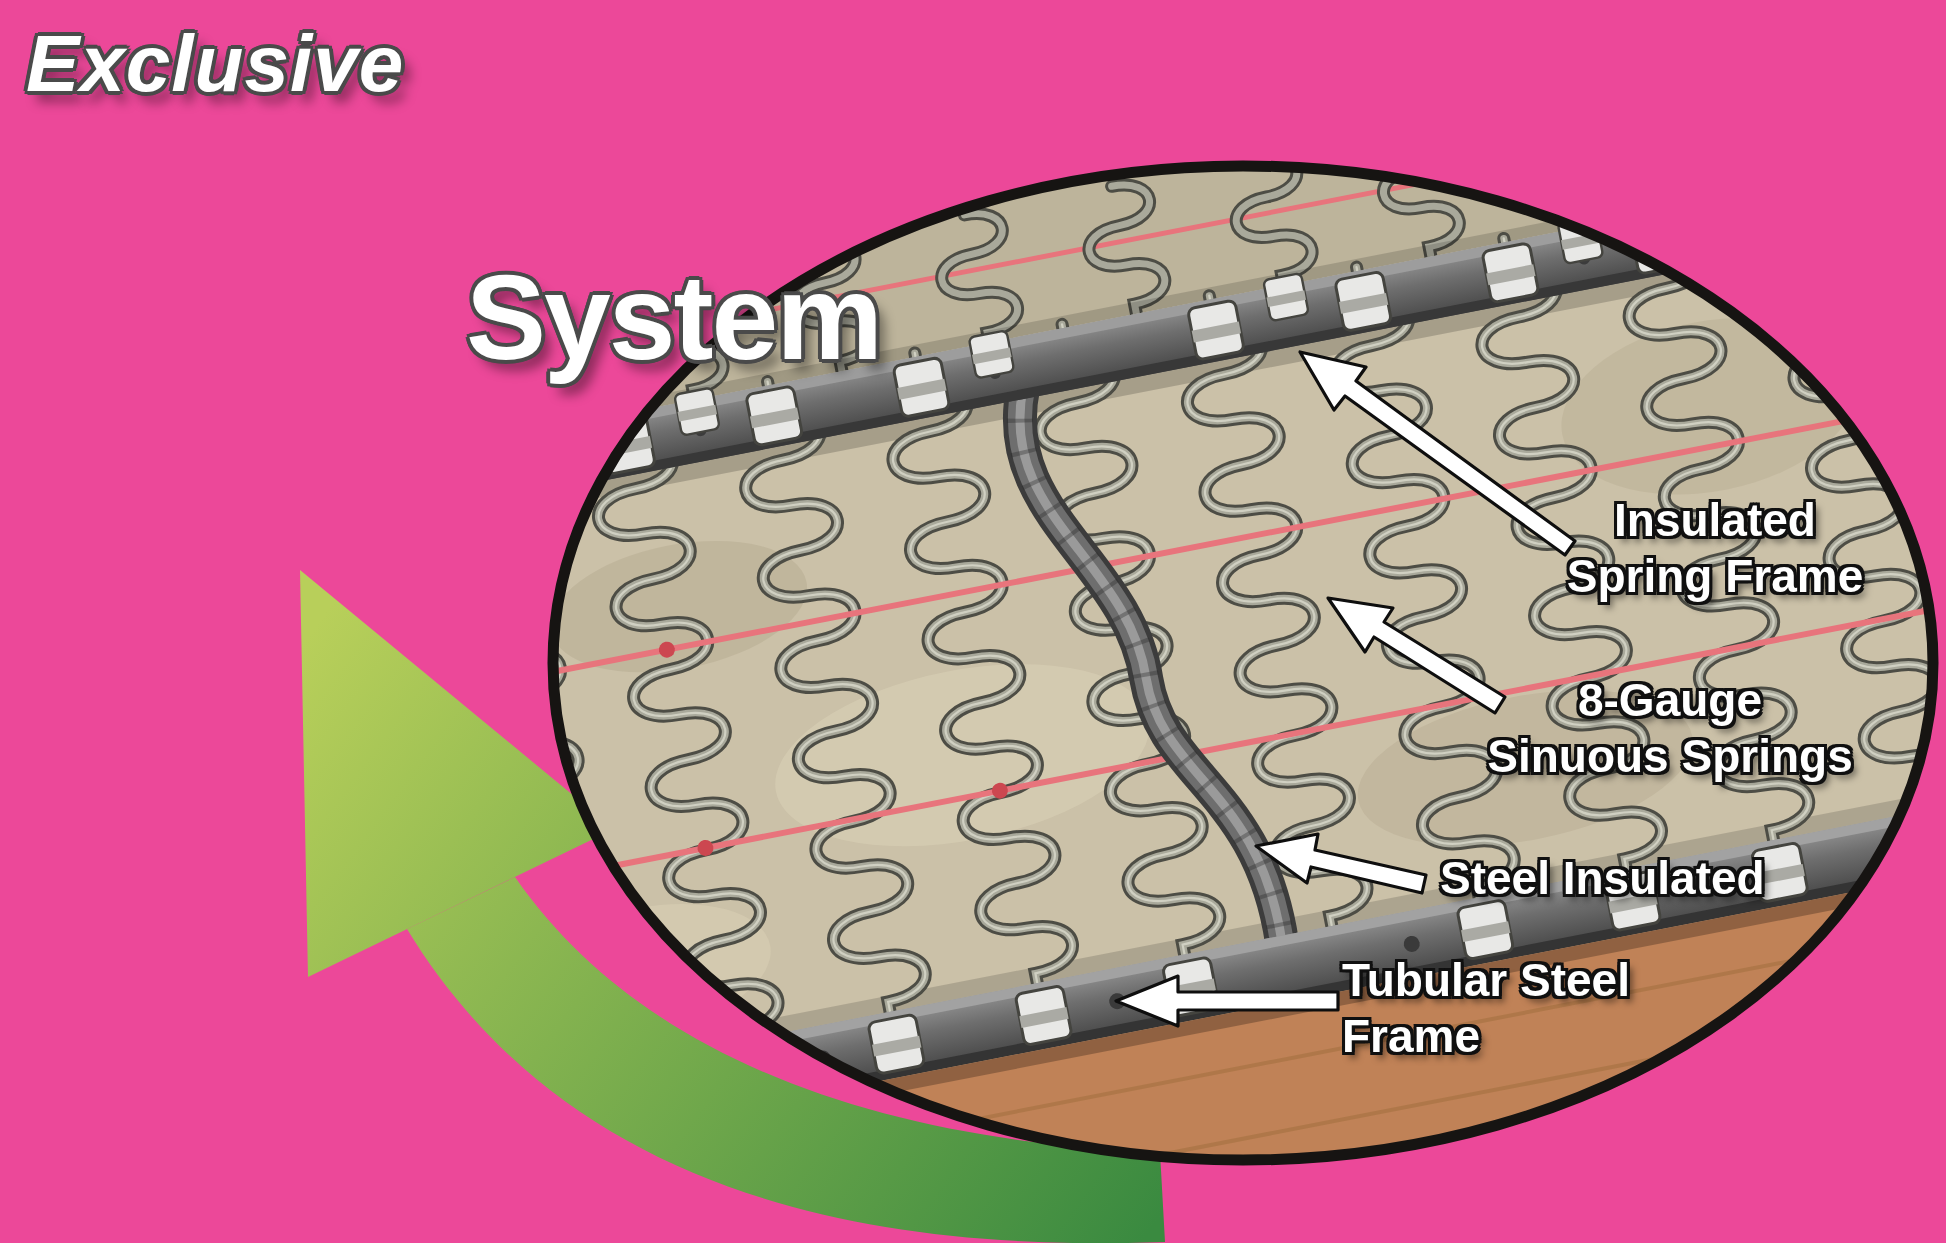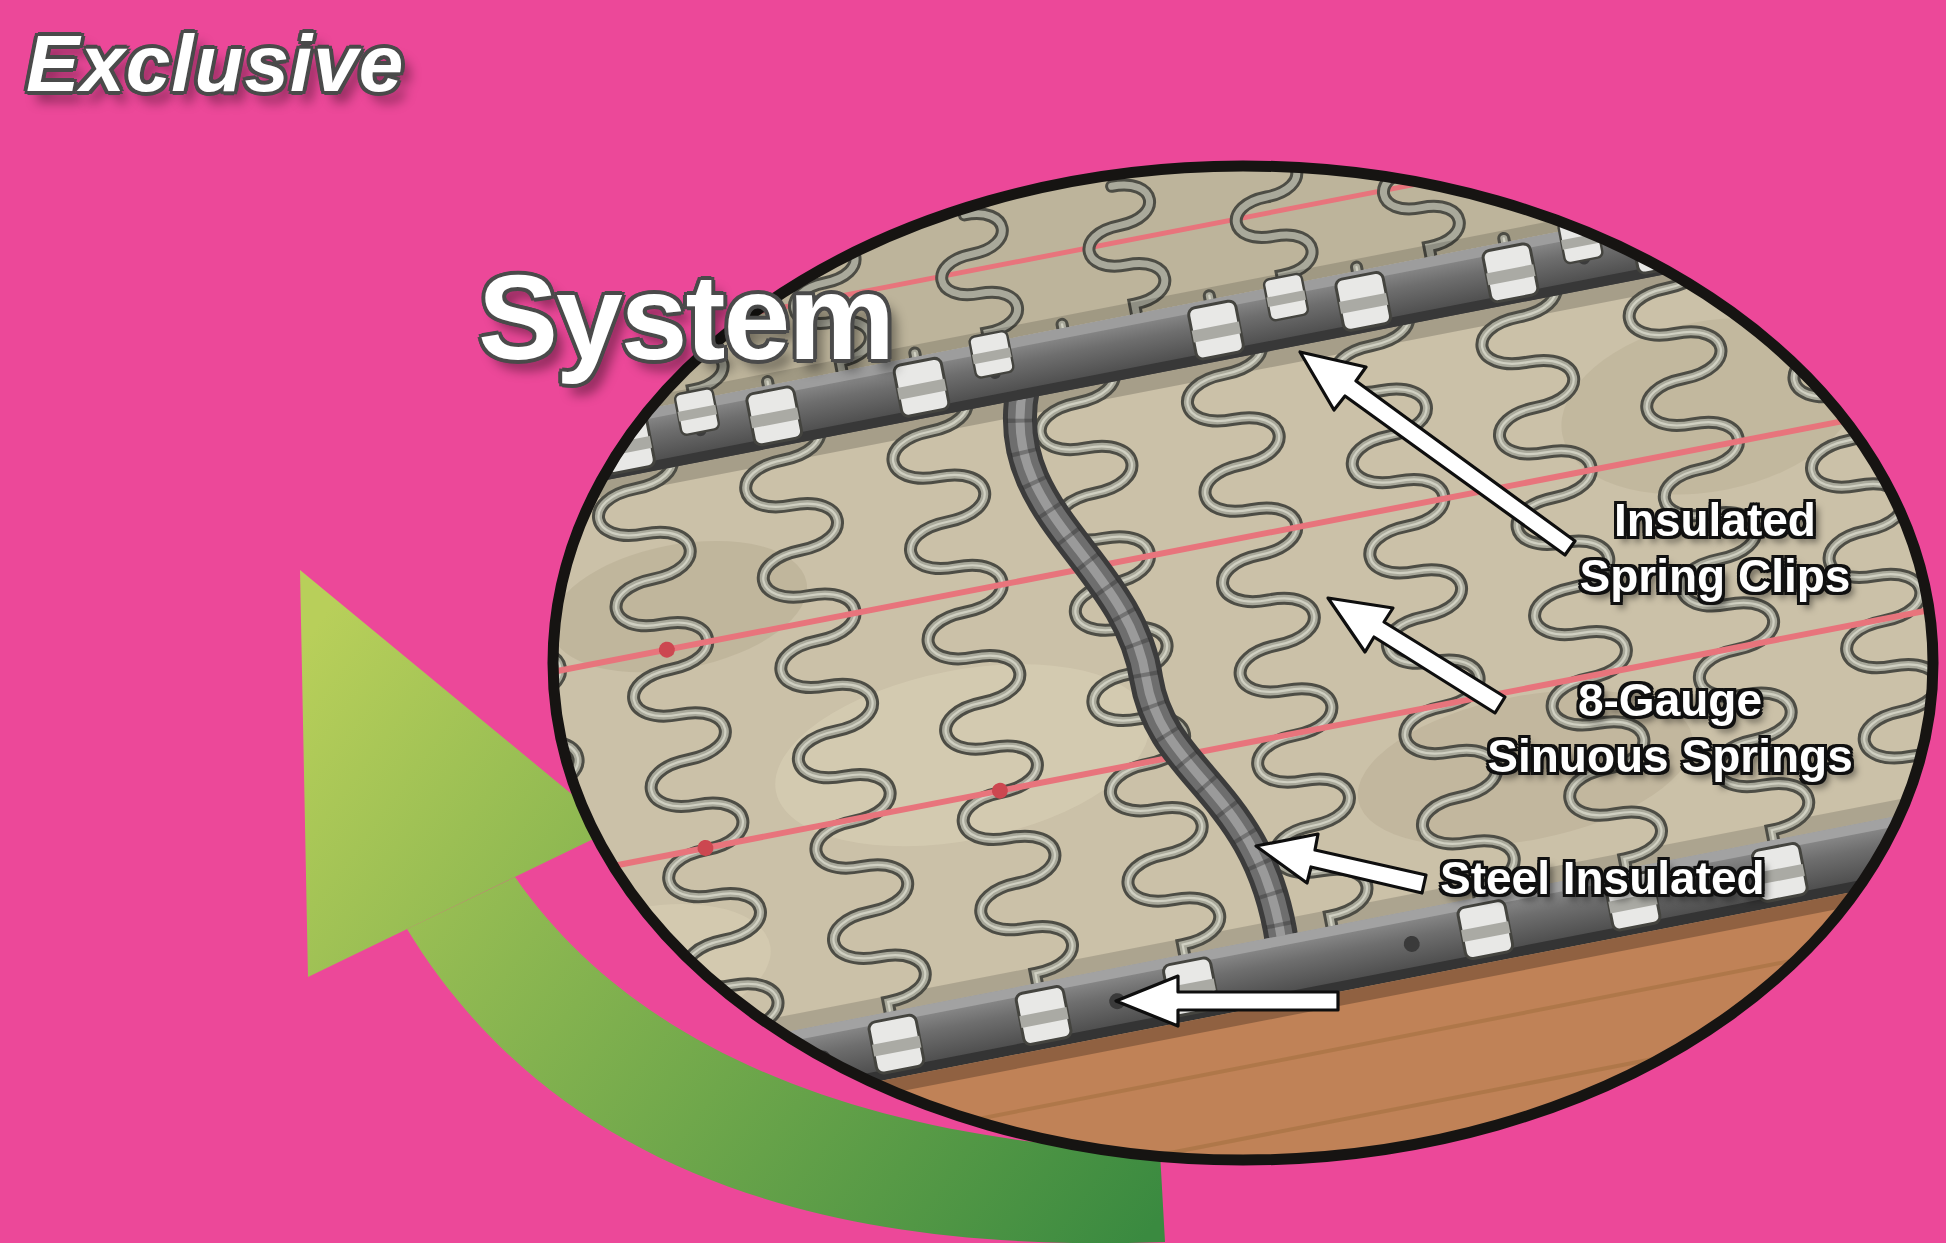--- a/index.html
+++ b/index.html
@@ -26,21 +26,21 @@
       9px 11px 12px rgba(0,0,0,0.40);
   }
   .label-shadow{
     text-shadow:
       -3px -3px 0 #101010, 3px -3px 0 #101010, -3px 3px 0 #101010, 3px 3px 0 #101010,
       -3px 0 0 #101010, 3px 0 0 #101010, 0 -3px 0 #101010, 0 3px 0 #101010,
       5px 6px 7px rgba(0,0,0,0.55);
   }
   .title-kicker{left:26px;top:22px;font-size:80px;font-style:italic;letter-spacing:1px;}
   .title-main{left:52px;top:92px;font-size:150px;letter-spacing:-4px;}
-  .title-sub{left:478px;top:254px;font-size:120px;letter-spacing:-2px;text-align:center;}
+  .title-sub{left:466px;top:254px;font-size:120px;letter-spacing:-2px;text-align:center;}
 
   .callout{
     position:absolute;
     font-size:46px;
     line-height:1.22;
     white-space:pre-line;
     font-weight:bold;
   }
   #callout-clips{left:1545px;top:492px;width:340px;text-align:center;}
   #callout-springs{left:1428px;top:672px;width:484px;text-align:center;}
@@ -289,18 +289,20 @@
       <polygon class="white-arrow" points="1505,697 1384,622 1393,608 1328,598 1365,652 1374,637 1495,713"></polygon>
       <polygon class="white-arrow" points="1426,875 1315,850 1318,834 1256,846 1307,883 1311,867 1422,893"></polygon>
       <polygon class="white-arrow" points="1338,992 1178,992 1178,976 1116,1001 1178,1026 1178,1010 1338,1010"></polygon>
     </g>
   </svg>
 
   <div class="outlined title-shadow title-kicker">Exclusive</div>
   <div class="outlined title-shadow title-sub">System</div>
 
   <div id="callout-clips" class="outlined label-shadow callout">Insulated
-Spring Clips</div>
+Spring Frame</div>
   <div id="callout-springs" class="outlined label-shadow callout">8-Gauge
 Sinuous Springs</div>
   <div id="callout-stretchers" class="outlined label-shadow callout">Steel Insulated</div>
+  <div id="callout-frame" class="outlined label-shadow callout">Tubular Steel
+Frame</div>
 
 </div>
 
 </body></html>

